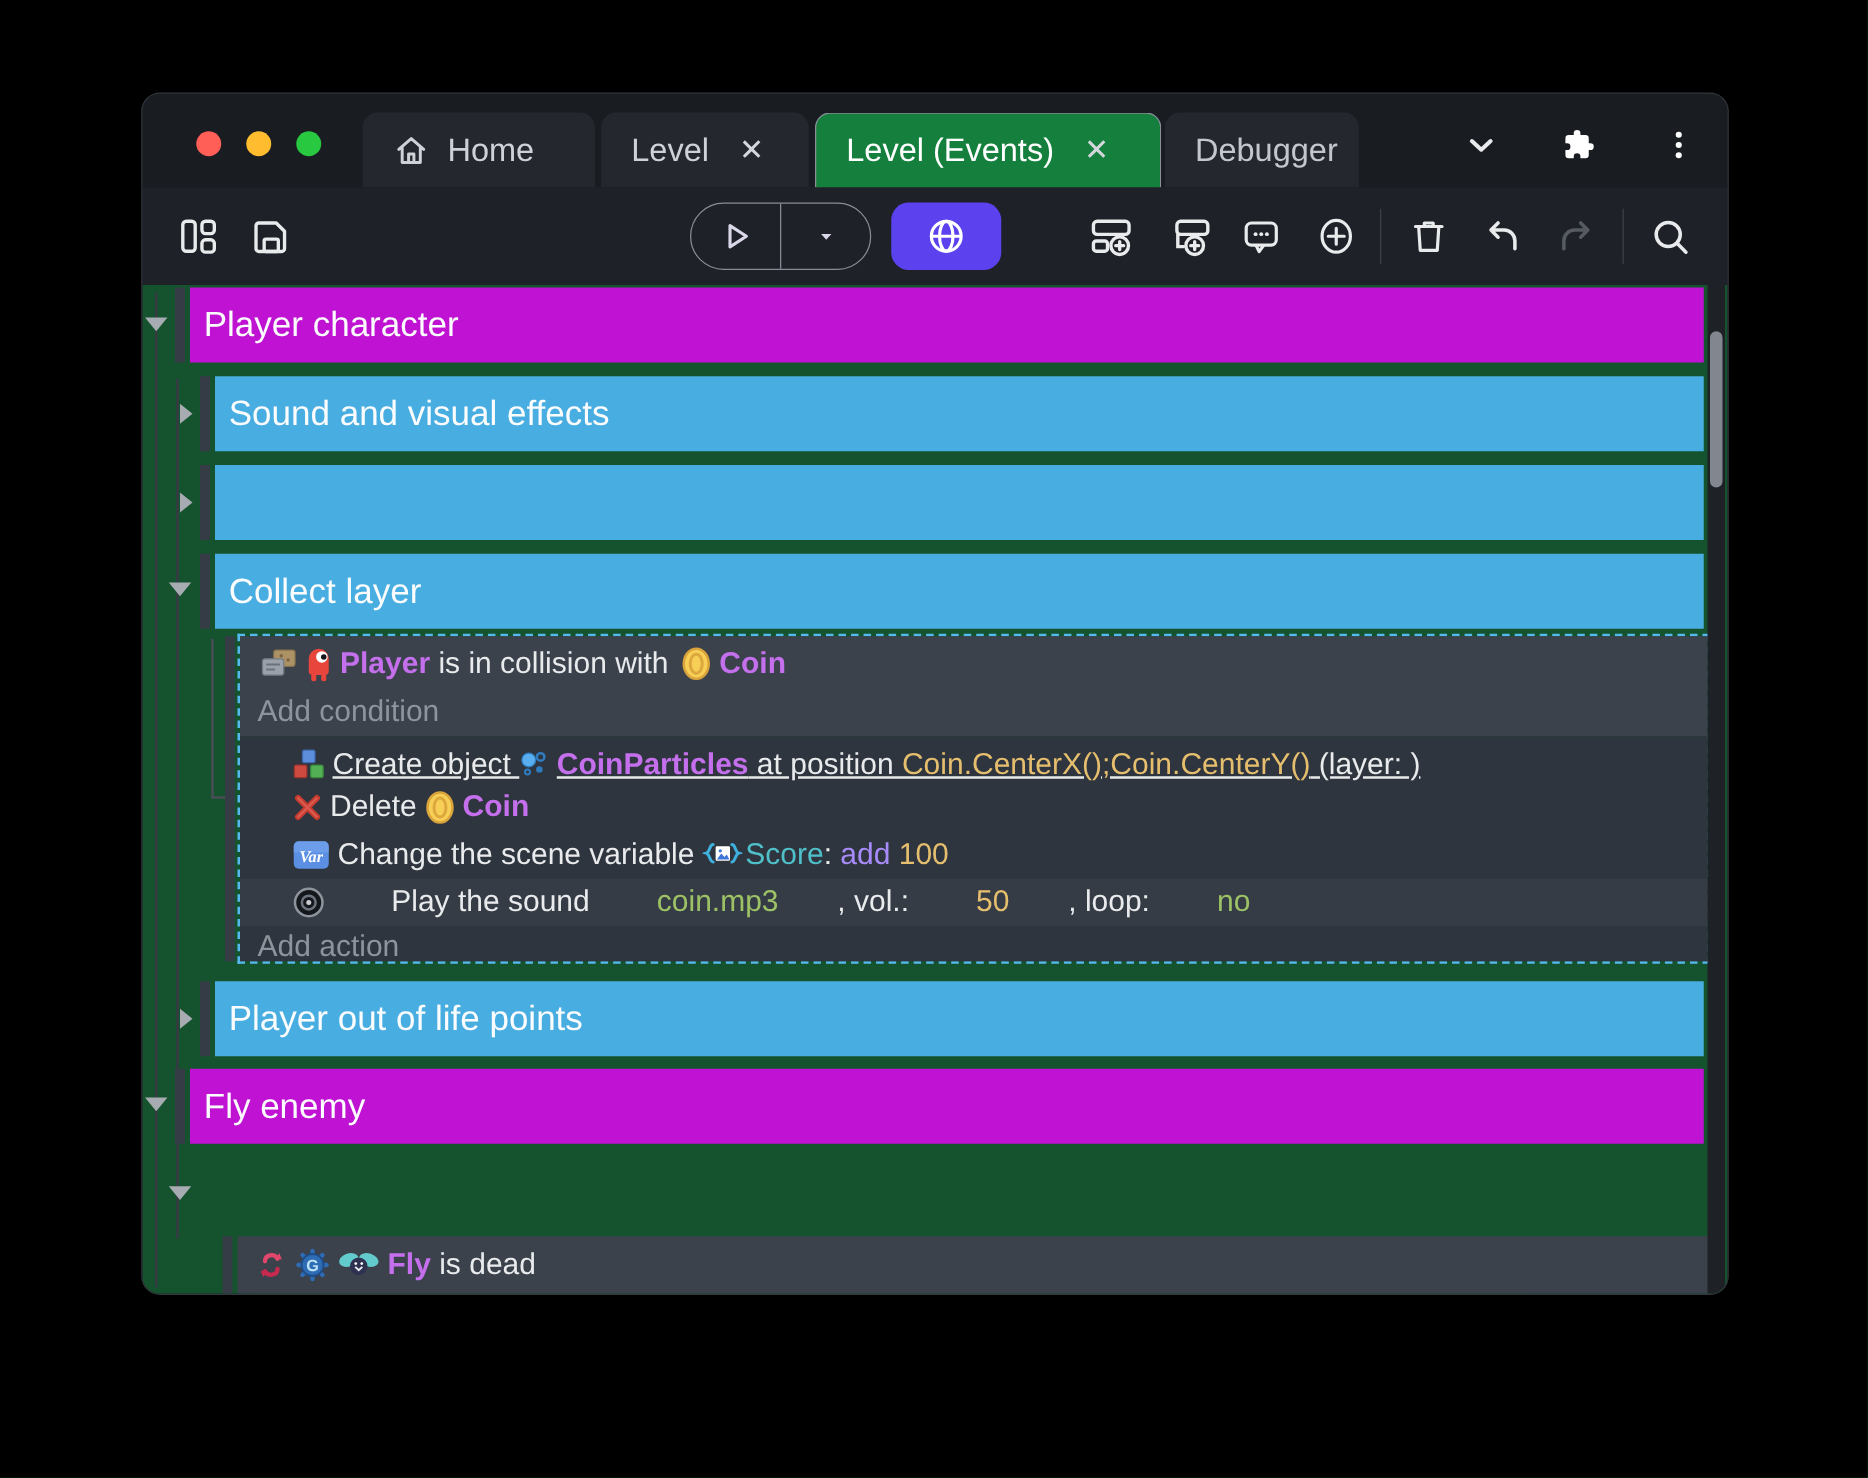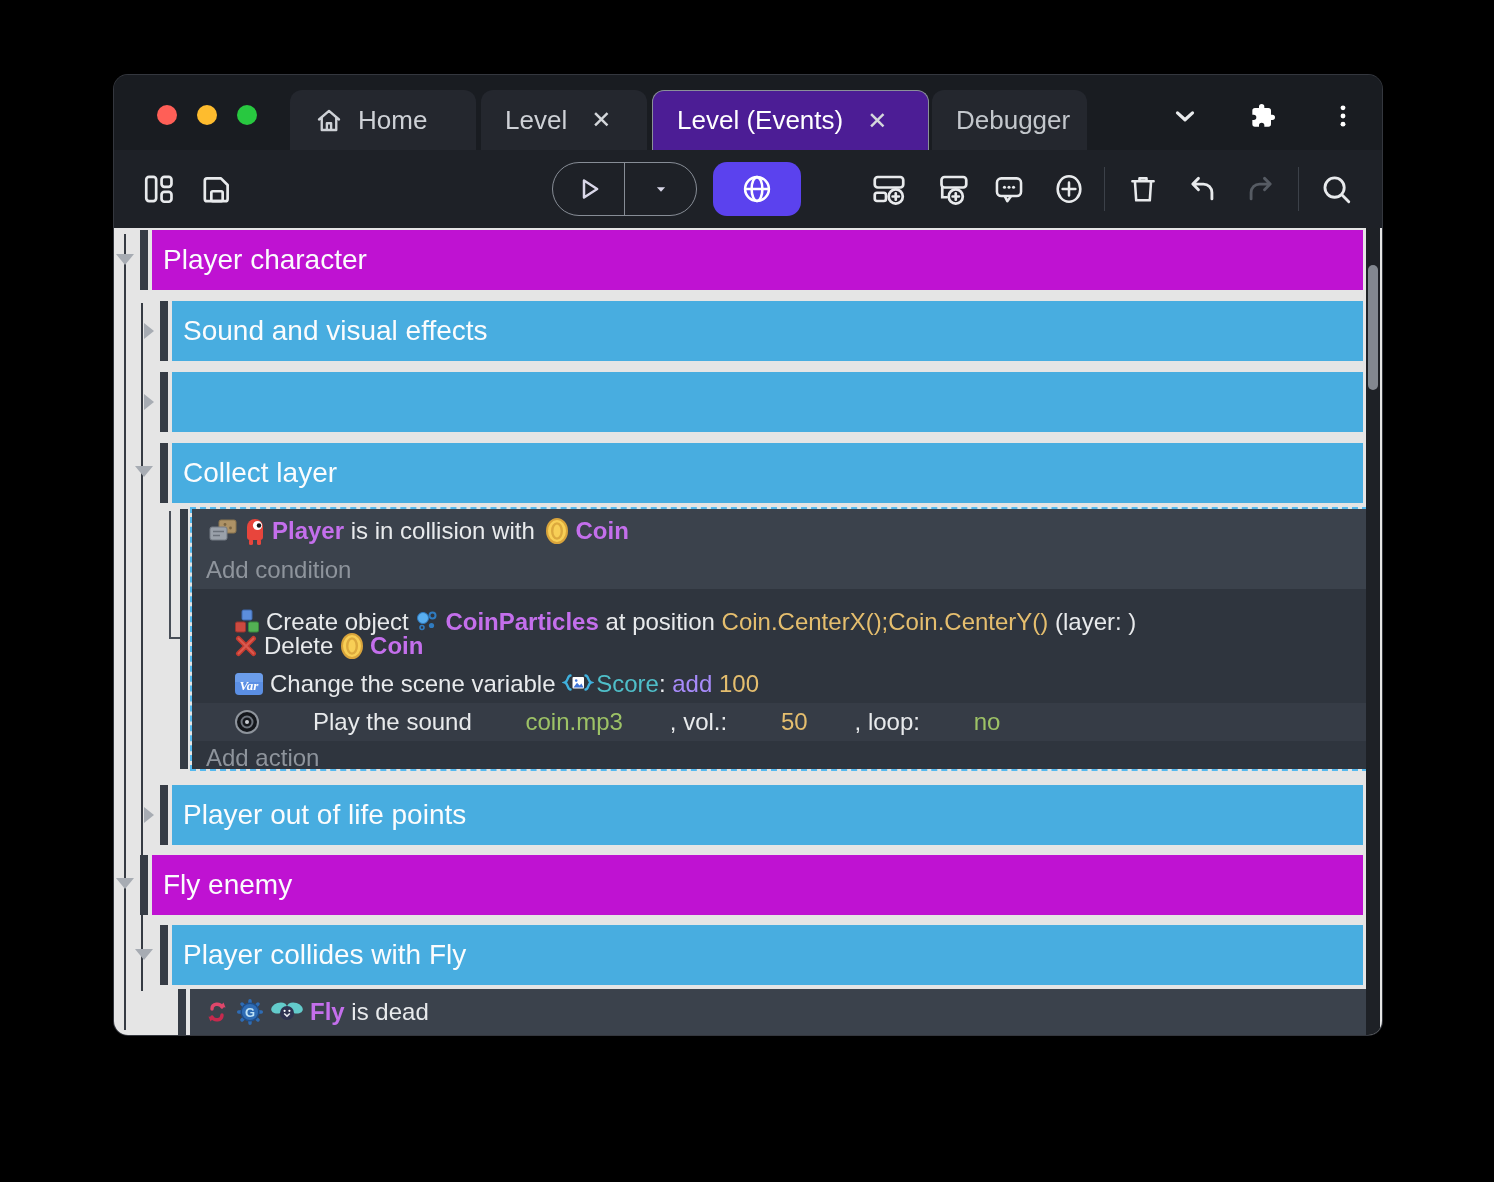--- a/index.html
+++ b/index.html
@@ -12,21 +12,21 @@
   
   .tabbar { position:relative; height:75px; background:#191c21; }
   .traffic { position:absolute; top:30px; width:20px; height:20px; border-radius:50%; }
   .t-red   { left:43px; background:#ff5f57; }
   .t-yellow{ left:83px; background:#febc2e; }
   .t-green { left:123px; background:#28c840; }
 
   .tab { position:absolute; top:15px; height:60px; border-radius:12px 12px 0 0;
     display:flex; align-items:center; gap:14px; padding:0 24px;
     font-size:26px; color:#ced1d6; background:#24272e; cursor:default; }
-  .tab.active { background:#4c1d95; border:1px solid #8a9099; border-bottom:none; color:#ffffff; }
+  .tab.active { background:#15803d; border:1px solid #8a9099; border-bottom:none; color:#ffffff; }
   .tab .close { font-size:24px; color:#d4d7db; margin-left:10px; }
   .tab-home { left:176px; width:186px; }
   .tab-level { left:367px; width:166px; }
   .tab-events { left:538px; width:277px; }
   .tab-debugger { left:818px; width:155px; background:#24272e; color:#c3c7cc; }
 
   .tabbar-icon { position:absolute; top:24px; width:40px; height:34px; display:flex; align-items:center; justify-content:center; }
 
   
   .toolbar { position:relative; height:78px; background:#1e2127; }
@@ -35,21 +35,21 @@
 
   .play-group { position:absolute; left:438px; top:12px; width:145px; height:54px;
     border:1.5px solid #878d96; border-radius:27px; display:flex; align-items:center; }
   .play-half { flex:1 1 50%; height:100%; display:flex; align-items:center; justify-content:center; }
   .play-sep { width:1px; height:100%; background:#878d96; }
 
   .globe-btn { position:absolute; left:599px; top:12px; width:88px; height:54px;
     background:#5b42ee; border-radius:14px; display:flex; align-items:center; justify-content:center; }
 
   
-  .events { position:relative; height:807px; background:#e5e5e5; overflow:hidden; }
+  .events { position:relative; height:807px; background:#14532d; overflow:hidden; }
 
   .guide { position:absolute; width:2px; background:#363b43; }
   .bracket { position:absolute; border-left:2px solid #484e57; border-bottom:2px solid #484e57; }
 
   .tri { position:absolute; width:0; height:0; }
   .tri-down { border-left:9px solid transparent; border-right:9px solid transparent; border-top:11px solid #a7acb3; }
   .tri-right { border-top:8px solid transparent; border-bottom:8px solid transparent; border-left:10px solid #a7acb3; }
 
   .grow { position:absolute; height:60px; line-height:60px; padding-left:11px;
     font-size:28px; font-weight:500; color:#fbfcfd; cursor:default; }
@@ -297,21 +297,21 @@
               <ellipse cx="12" cy="14" rx="10" ry="12" fill="#f8cf56" stroke="#d9a43b" stroke-width="2"></ellipse>
               <ellipse cx="12" cy="14" rx="4.8" ry="7.6" fill="none" stroke="#dca93e" stroke-width="2.4"></ellipse>
             </svg>
           </span>
           <span class="seg-obj">Coin</span>
         </div>
         <div class="addline">Add condition</div>
       </div>
 
       <div class="sec-act">
-        <div class="evline act-row" style="top:14px;">
+        <div class="evline act-row" style="top:4px;text-decoration:underline;">
           <span class="ico">
             <svg width="26" height="26" viewBox="0 0 26 26">
               <rect x="8" y="1" width="10" height="10" rx="1.5" fill="#5c8edc" stroke="#3f69ae"></rect>
               <rect x="1.5" y="13" width="10" height="10" rx="1.5" fill="#cc4a40" stroke="#9e352d"></rect>
               <rect x="14.5" y="13" width="10" height="10" rx="1.5" fill="#53b054" stroke="#3a8a3c"></rect>
             </svg>
           </span>
           <span>Create object </span>
           <span class="ico">
             <svg width="24" height="26" viewBox="0 0 24 26">
@@ -380,24 +380,20 @@
     <div class="grow g-blue" style="top:557px;">
       <div class="handle"></div>
       <span>Player out of life points</span>
     </div>
 
     <div class="grow g-magenta" style="top:627px;">
       <div class="handle"></div>
       <span>Fly enemy</span>
     </div>
 
-    <div class="grow g-blue" style="top:697px;">
-      <div class="handle"></div>
-      <span>Player collides with Fly</span>
-    </div>
 
     <div class="flyblock">
       <div class="handle"></div>
       <div class="evline">
         <span class="ico">
           <svg width="26" height="28" viewBox="0 0 26 28">
             <path d="M8 11C8 5 16 5 18 9" fill="none" stroke="#e0476b" stroke-width="3.4" stroke-linecap="round"></path>
             <path d="M21.5 9.5l-5.5-1 3.5-4z" fill="#e0476b"></path>
             <path d="M18 17c0 6-8 6-10 2" fill="none" stroke="#c72a4e" stroke-width="3.4" stroke-linecap="round"></path>
             <path d="M4.5 18.5l5.5 1-3.5 4z" fill="#c72a4e"></path>

